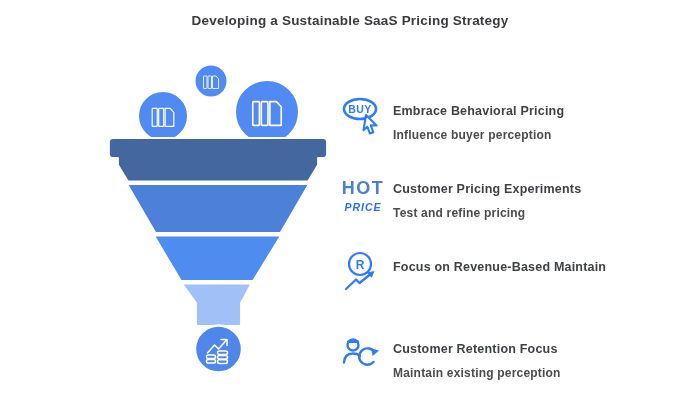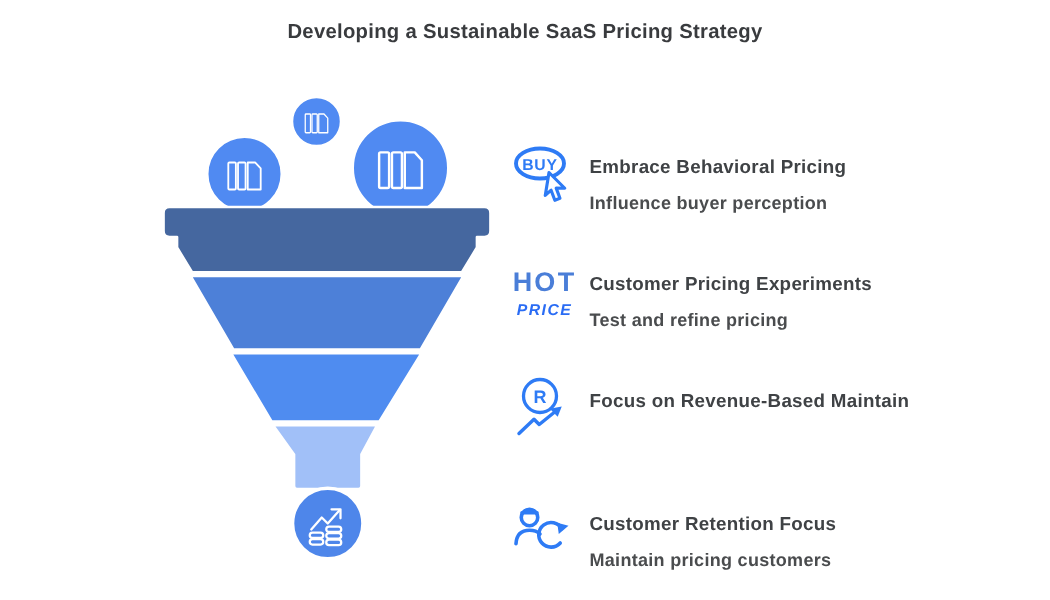--- a/index.html
+++ b/index.html
@@ -119,18 +119,18 @@
         <svg width="46" height="46" viewBox="0 0 46 46" fill="none" stroke="var(--accent)" stroke-linecap="round" stroke-linejoin="round">
           <circle cx="13" cy="12" r="5.5" stroke-width="2.4"></circle>
           <path d="M8,8.8 L18,8.8" stroke-width="2.4"></path>
           <path d="M4,29.5 Q4.5,20.5 13,20.5 Q17.5,20.5 20,23" stroke-width="2.4"></path>
           <path d="M33.5,29 A8.2,8.2 0 1 1 34.5,19.5" stroke-width="2.4"></path>
           <polygon points="39,17.5 31.5,15.5 32.5,23" fill="var(--accent)" stroke="none"></polygon>
         </svg>
       </div>
       <div class="item-text">
         <div class="heading">Customer Retention Focus</div>
-        <div class="subtitle">Maintain pricing customers</div>
+        <div class="subtitle">Maintain existing perception</div>
       </div>
     </div>
 
   </div>
 </div>
 
 </body></html>

